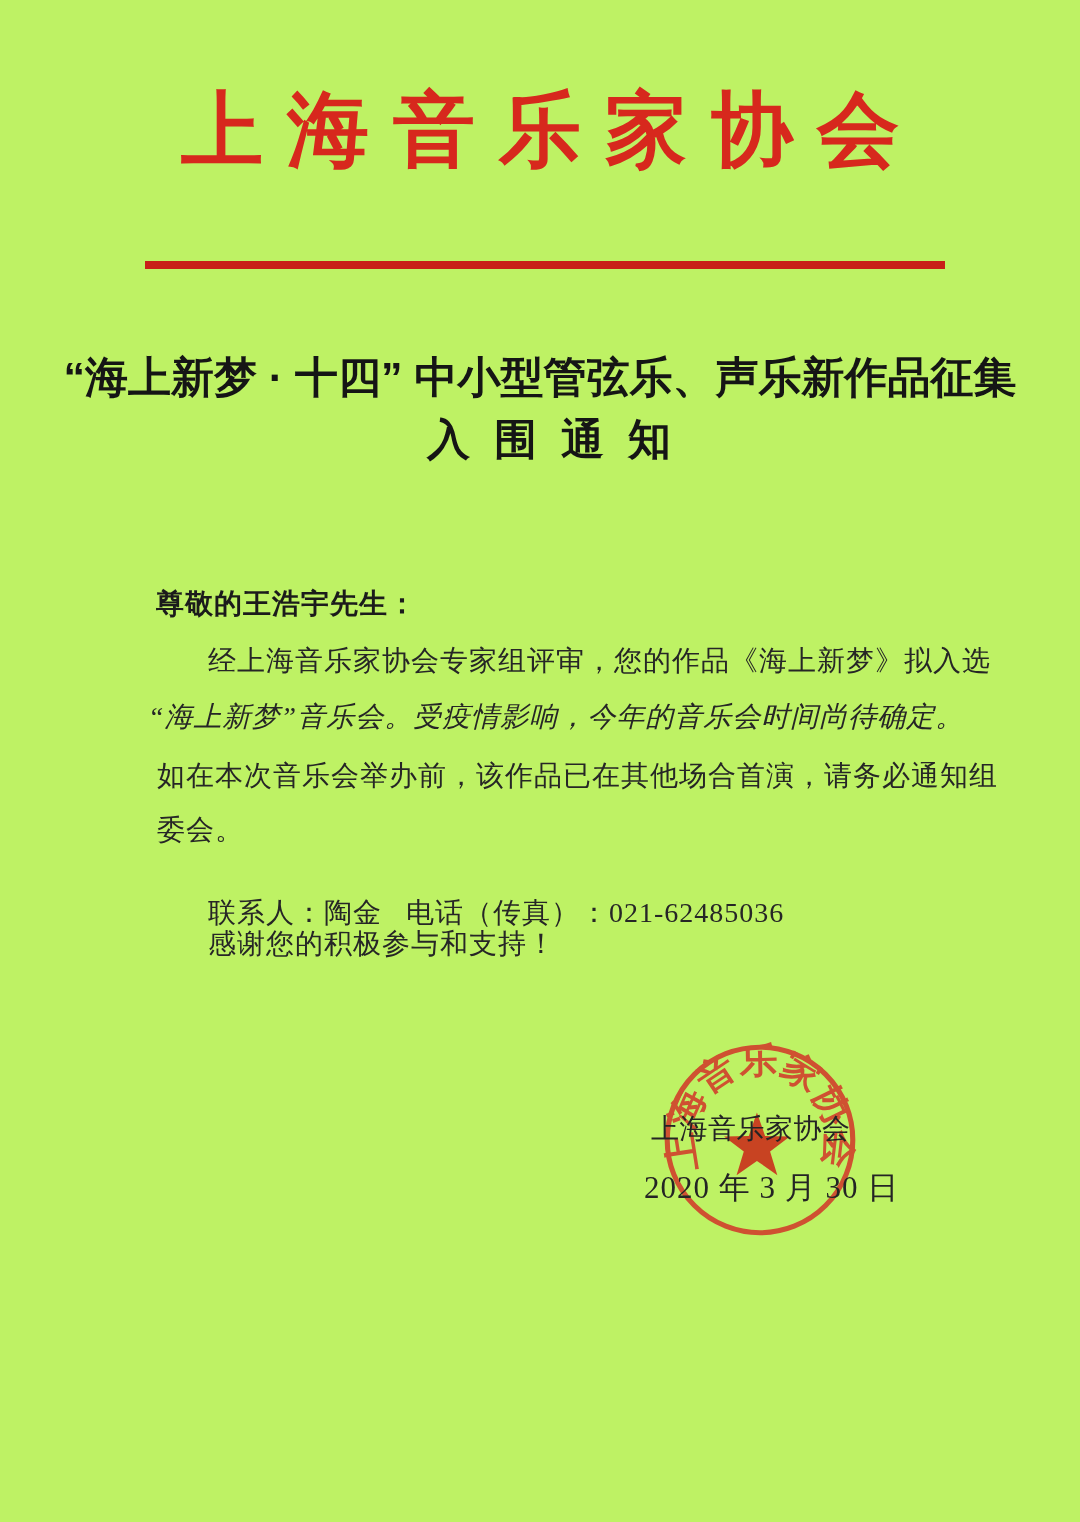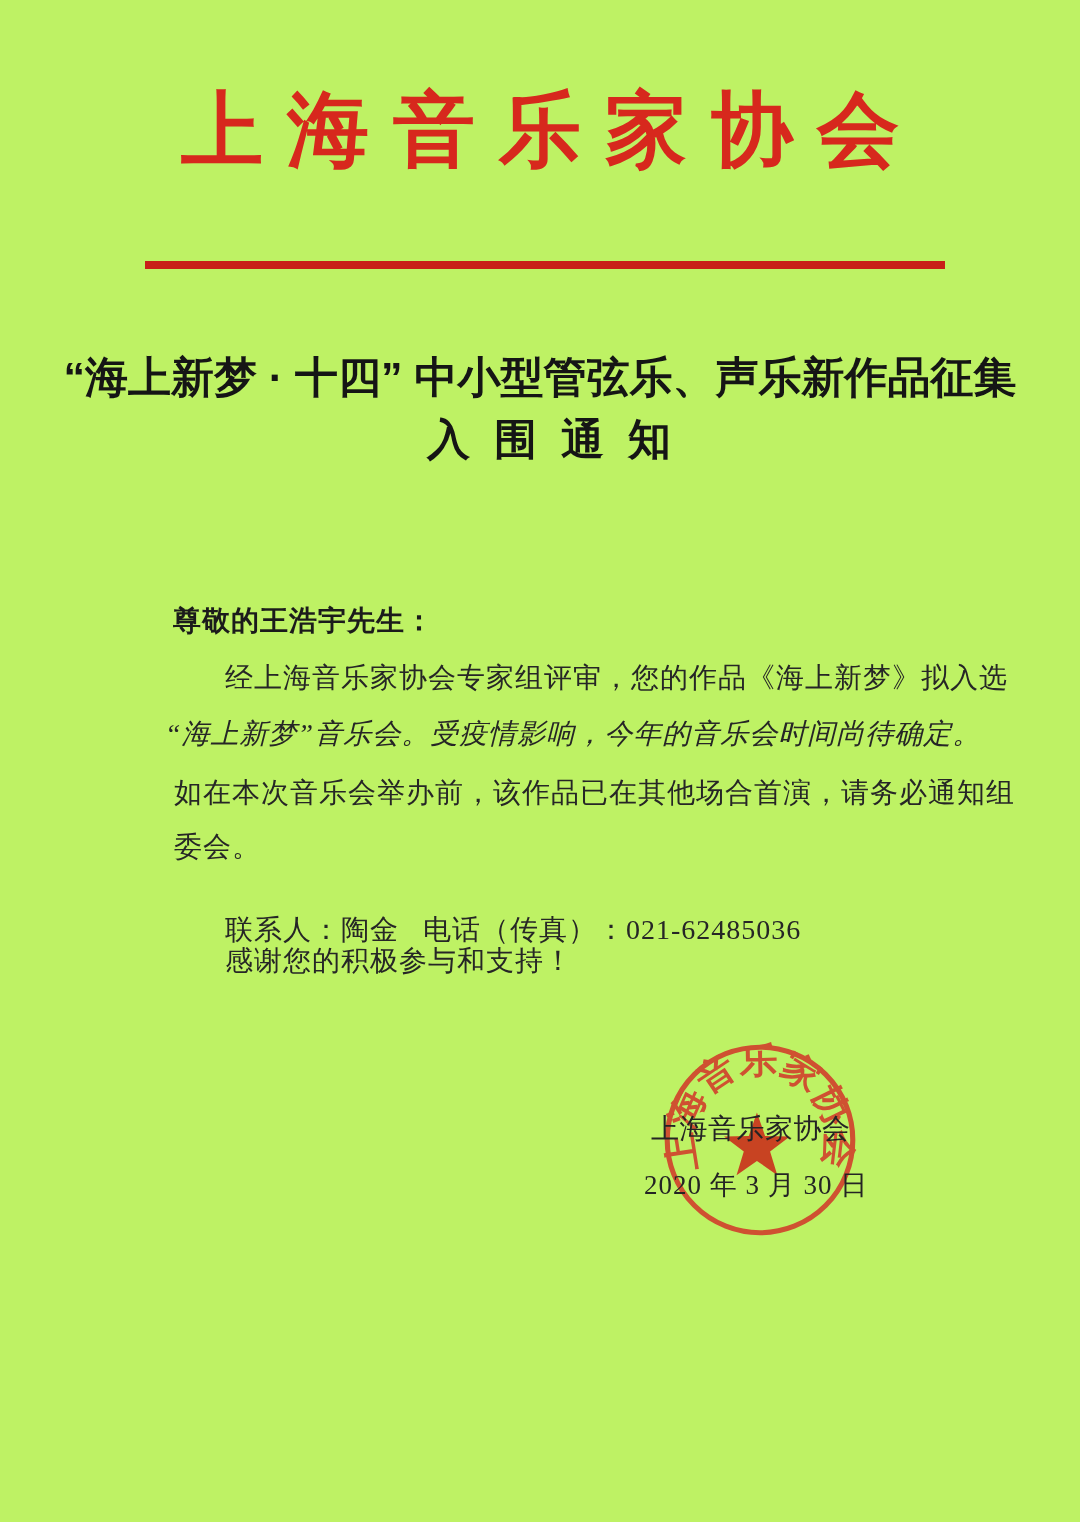--- a/index.html
+++ b/index.html
@@ -47,21 +47,21 @@
     font-family: "Liberation Sans", "DejaVu Sans", sans-serif;
     font-weight: 700;
     font-size: 43px;
     color: #151515;
     white-space: pre;
   }
   .doc-title.l1 { top: 349px; }
   .doc-title.l2 { top: 411px; letter-spacing: 6px; margin-left: 12px; }
   .line {
     position: absolute;
-    margin: 17px;
+    margin: 0;
     font-size: 28px;
     line-height: 34px;
     letter-spacing: 1px;
     color: #262626;
     white-space: pre;
   }
   .salutation { font-weight: 700; color: #1b1b1b; }
   .seal {
     position: absolute;
     left: 656px;
@@ -72,21 +72,21 @@
     z-index: 1;
   }
   .sig-block {
     position: absolute;
     z-index: 2;
     margin: 0;
     color: #242424;
     white-space: pre;
   }
   .sig-org { left: 651px; top: 1110px; font-size: 28px; letter-spacing: 0.5px; }
-  .sig-date { left: 644px; top: 1167px; font-size: 27px; letter-spacing: 1px; }
+  .sig-date { left: 644px; top: 1167px; font-size: 31px; letter-spacing: 1px; }
 </style>
 </head>
 <body>
 
 <div class="page">
 
   <h1 class="org-title">上海音乐家协会</h1>
 
   <div class="red-bar"></div>
 

